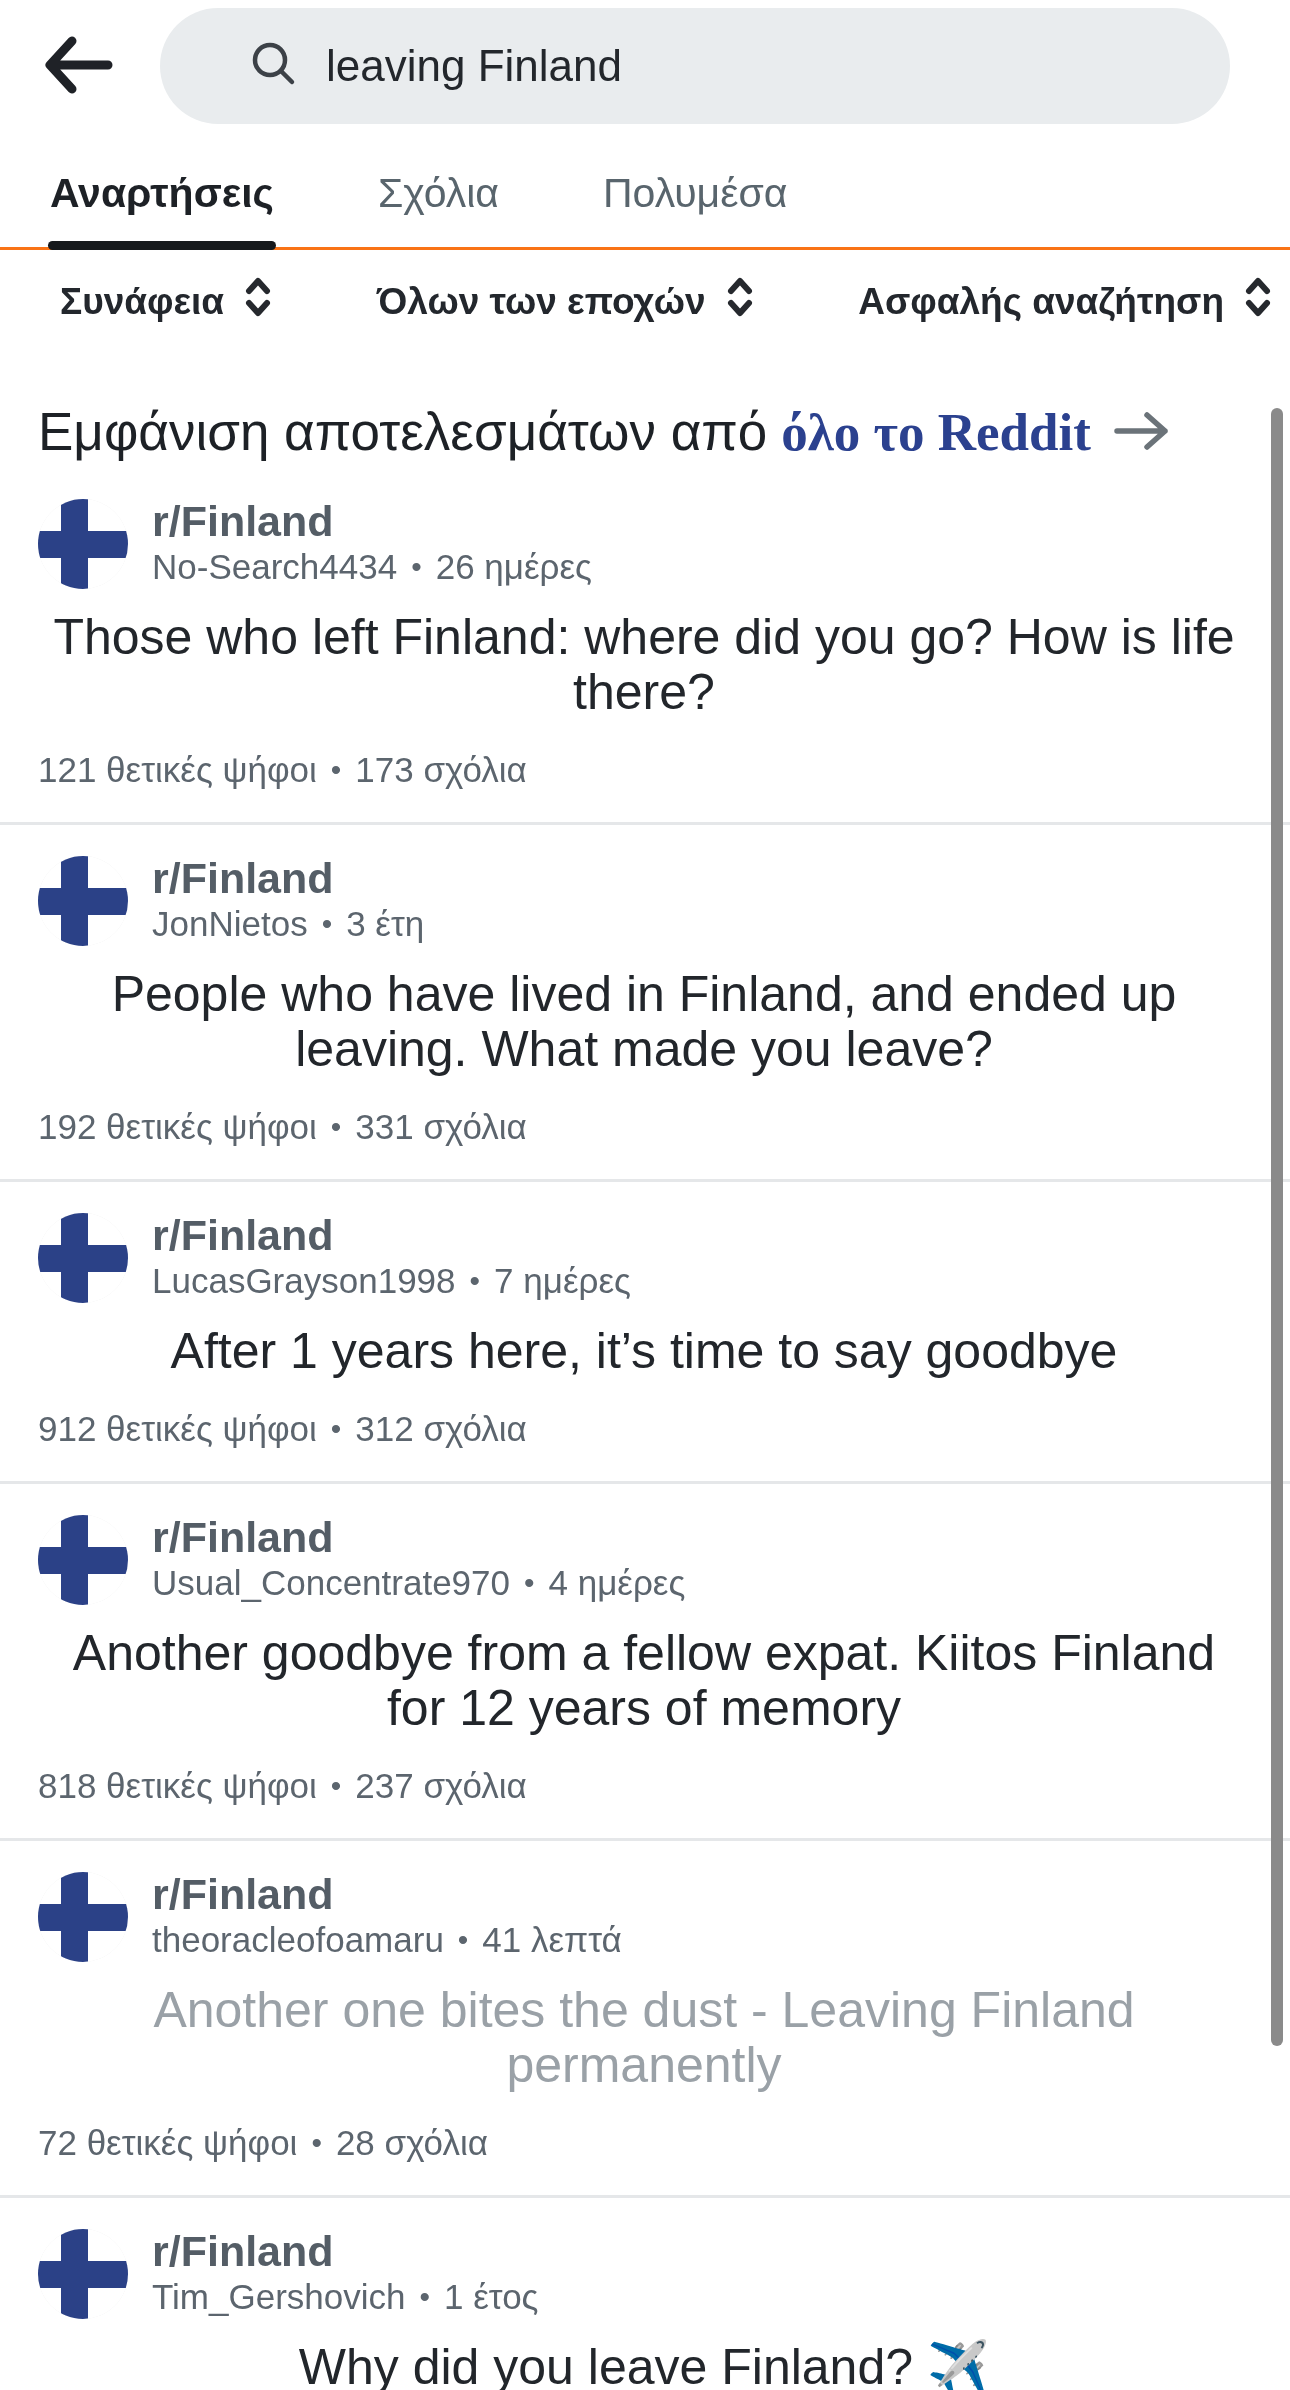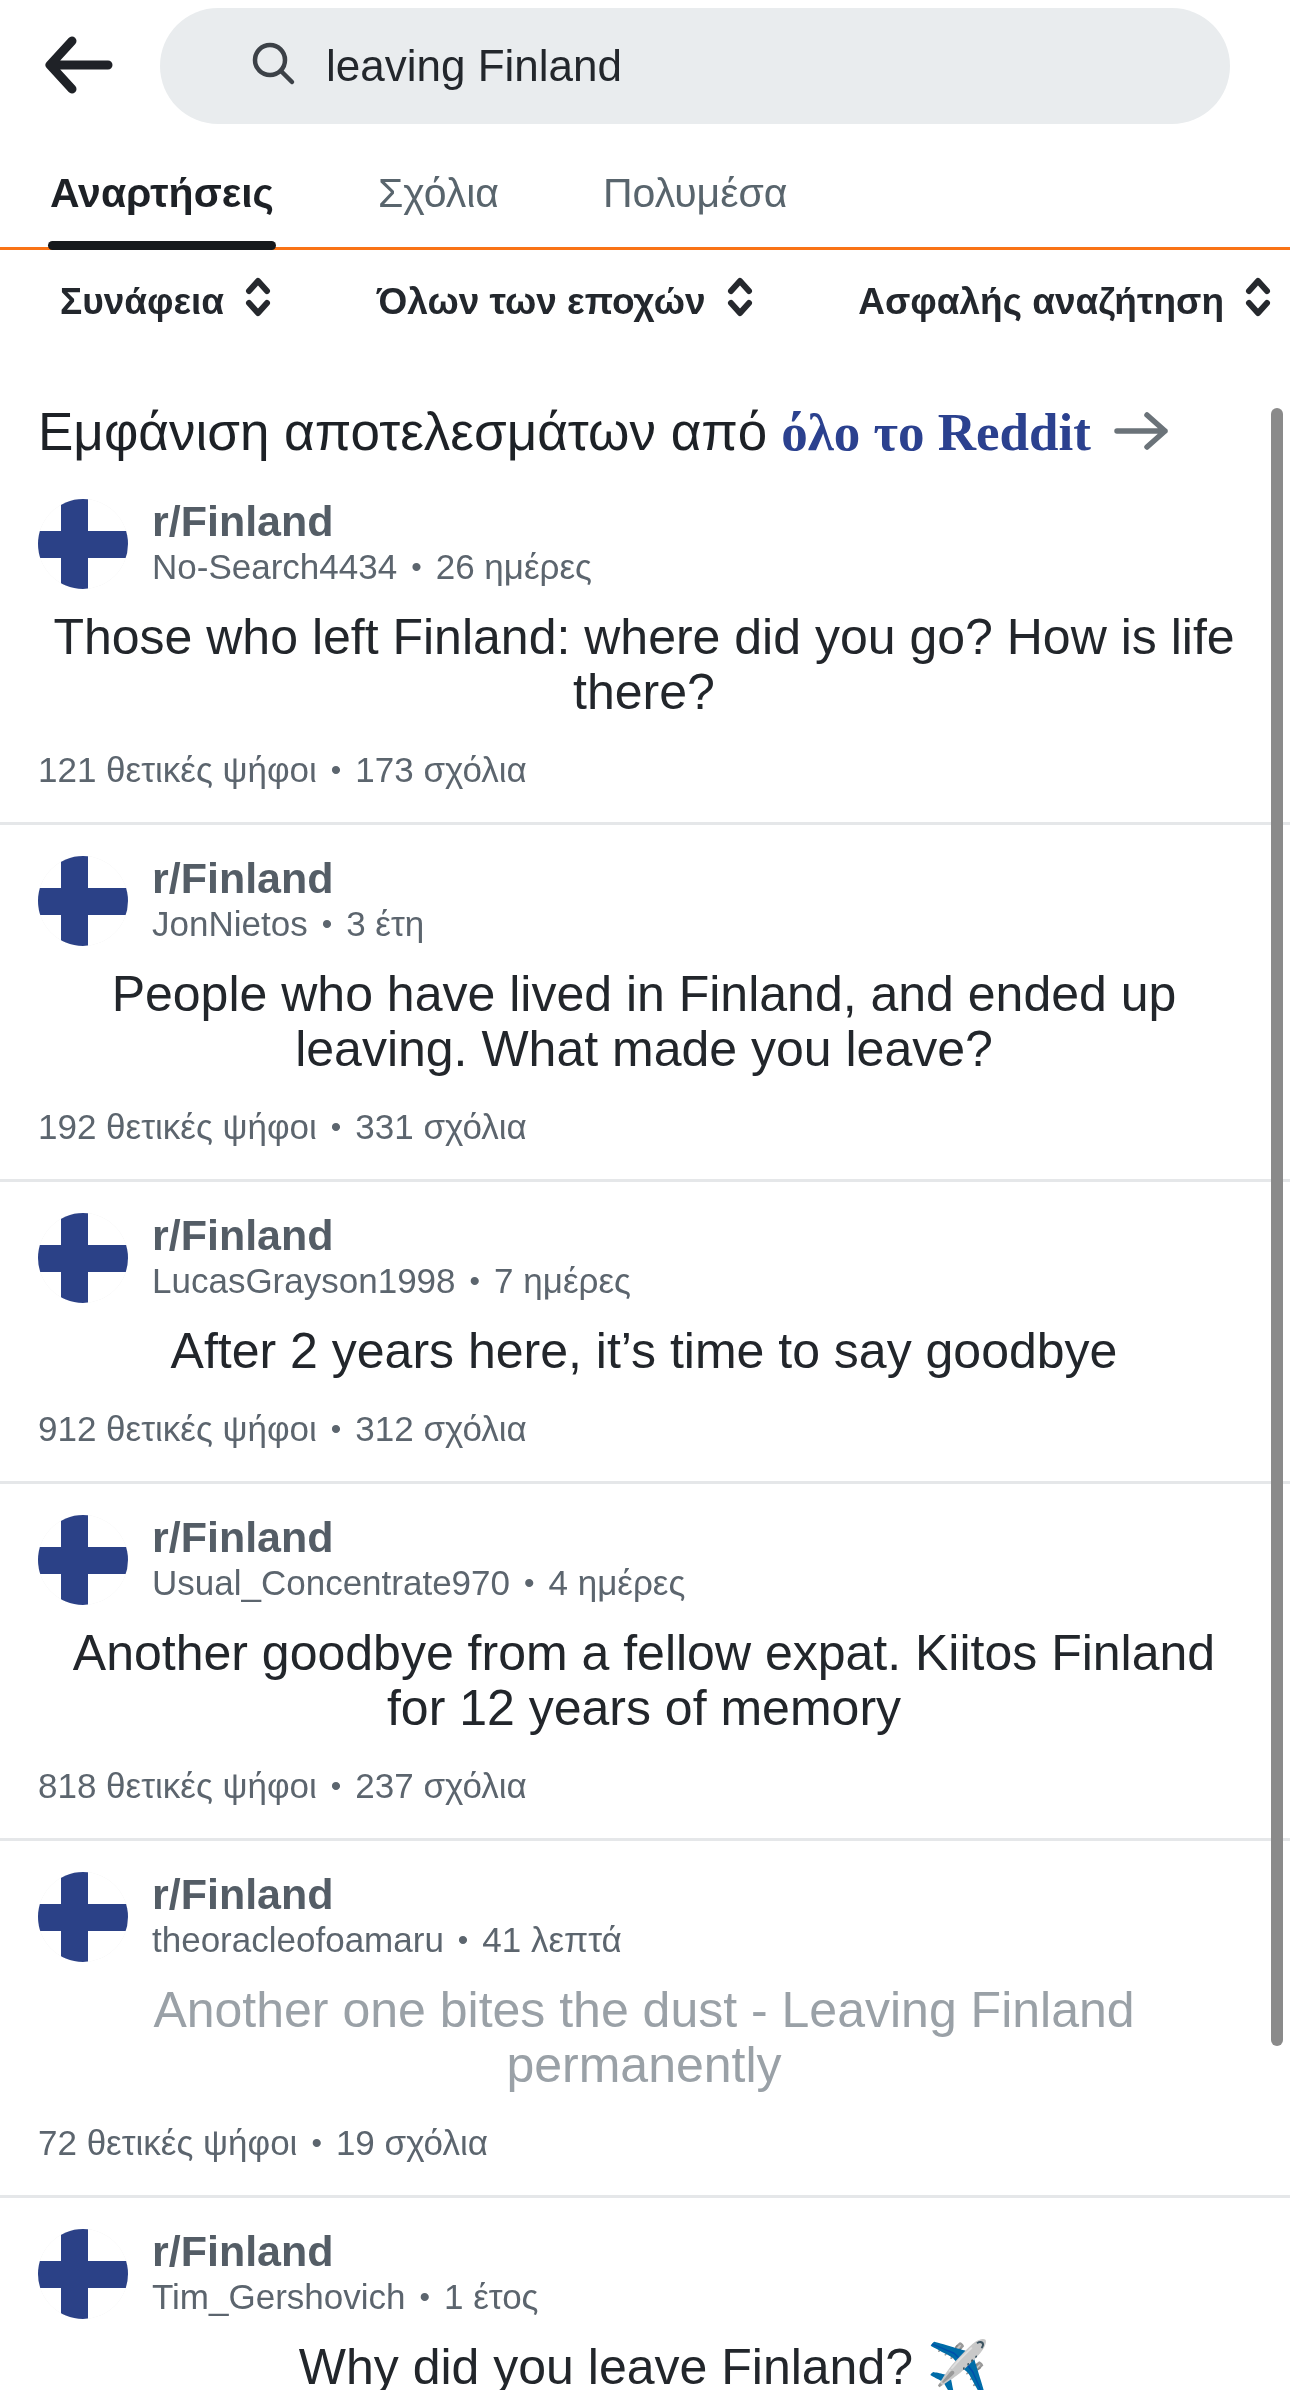--- a/index.html
+++ b/index.html
@@ -239,21 +239,21 @@
       </span>
       <div class="post-meta-col">
         <span class="subreddit">r/Finland</span>
         <span class="author-line">
           <span>LucasGrayson1998</span>
           <span class="dot">•</span>
           <span>7 ημέρες</span>
         </span>
       </div>
     </div>
-    <div class="post-title">After 2 years here, it’s time to say goodbye</div>
+    <div class="post-title">After 1 years here, it’s time to say goodbye</div>
     <div class="post-stats">
       <span>912 θετικές ψήφοι</span>
       <span class="dot">•</span>
       <span>312 σχόλια</span>
     </div>
   </div>
 
   <div class="post">
     <div class="post-header">
       <span class="avatar">
@@ -295,21 +295,21 @@
           <span>theoracleofoamaru</span>
           <span class="dot">•</span>
           <span>41 λεπτά</span>
         </span>
       </div>
     </div>
     <div class="post-title visited">Another one bites the dust - Leaving Finland permanently</div>
     <div class="post-stats">
       <span>72 θετικές ψήφοι</span>
       <span class="dot">•</span>
-      <span>19 σχόλια</span>
+      <span>28 σχόλια</span>
     </div>
   </div>
 
   <div class="post">
     <div class="post-header">
       <span class="avatar">
         <svg width="90" height="90" viewBox="0 0 90 90">
           <rect width="90" height="90" fill="#ffffff"></rect>
           <rect x="23" y="0" width="27" height="90" fill="#2b4187"></rect>
           <rect x="0" y="32" width="90" height="27" fill="#2b4187"></rect>

